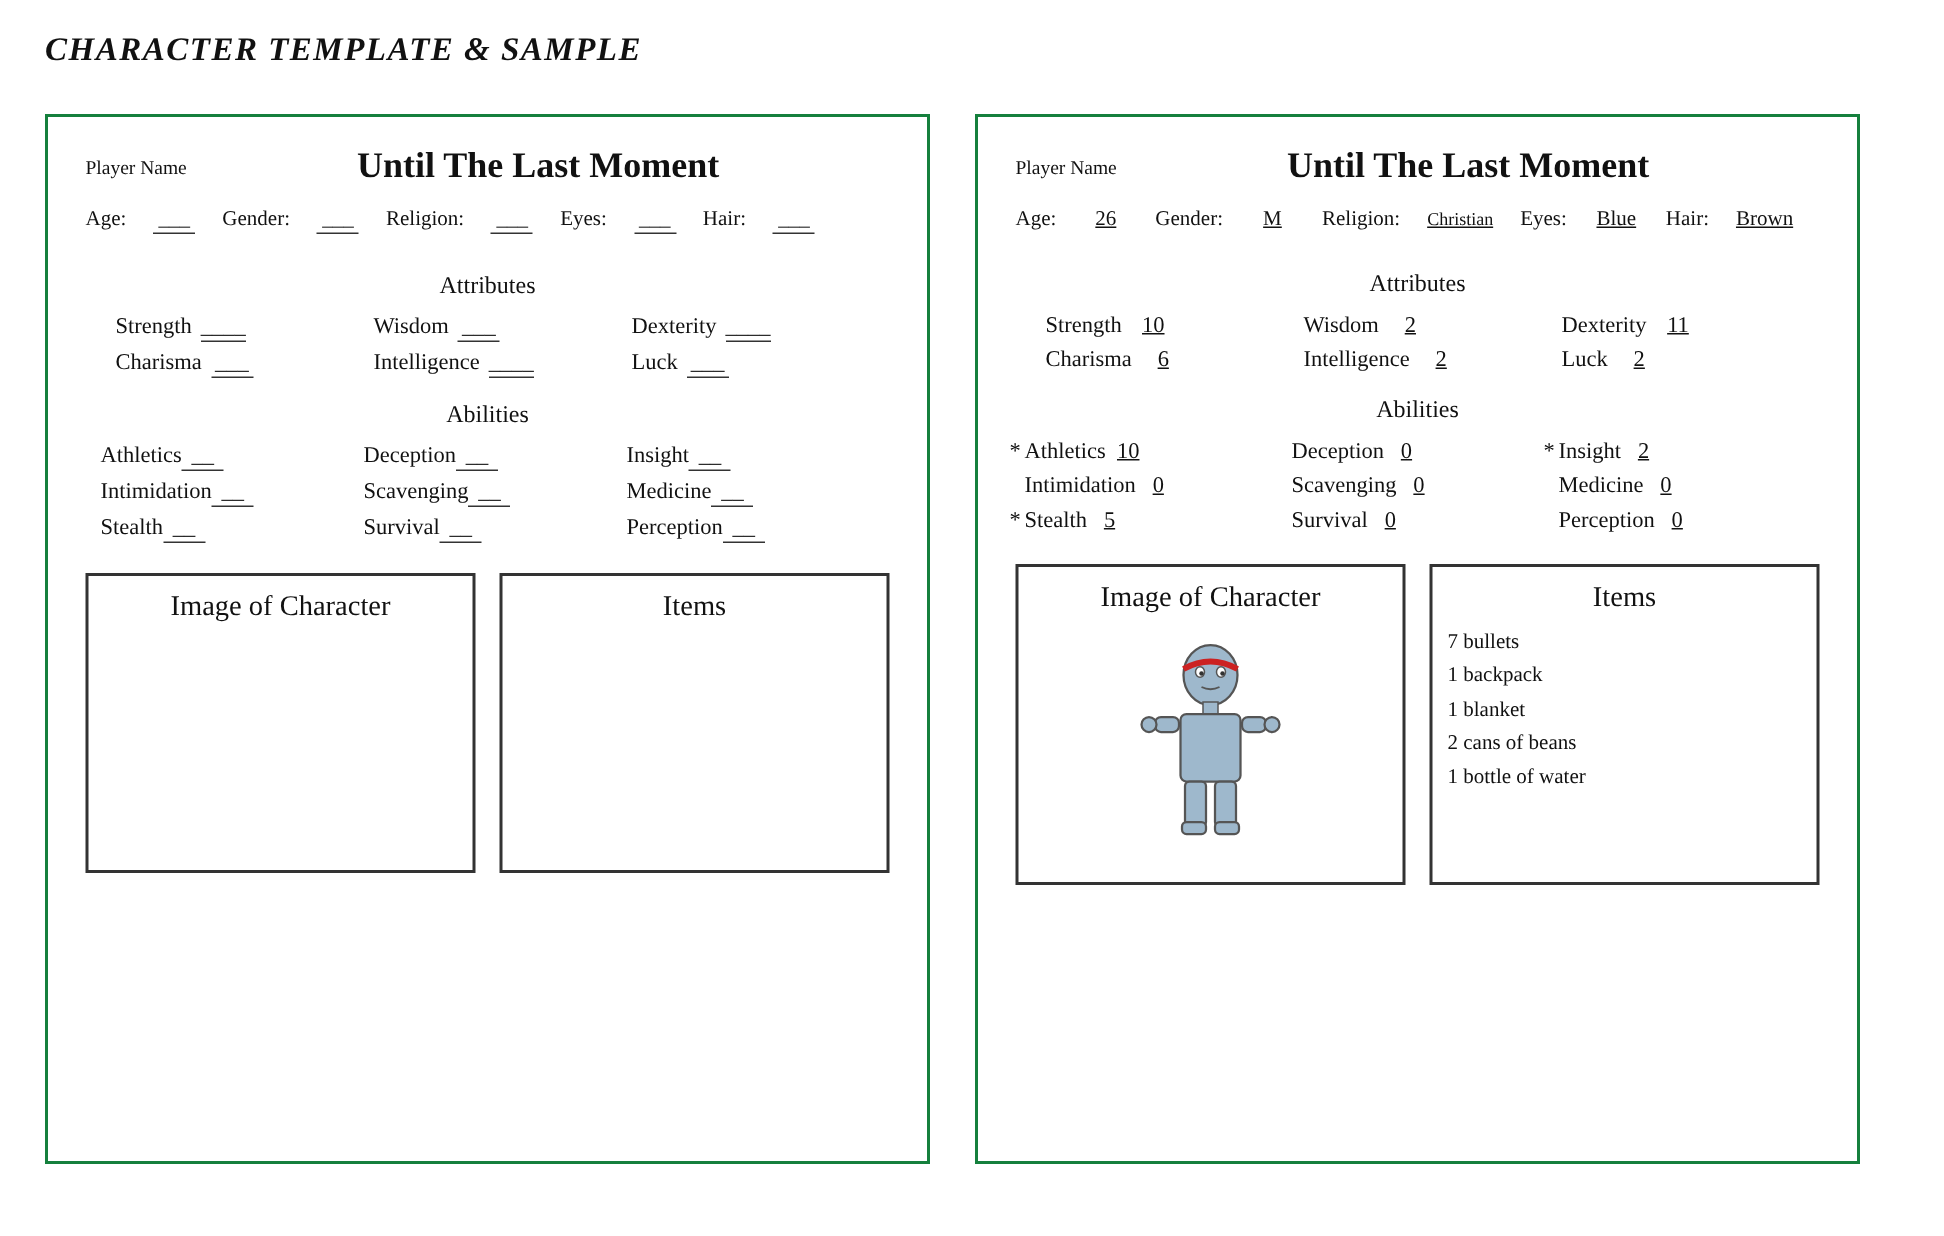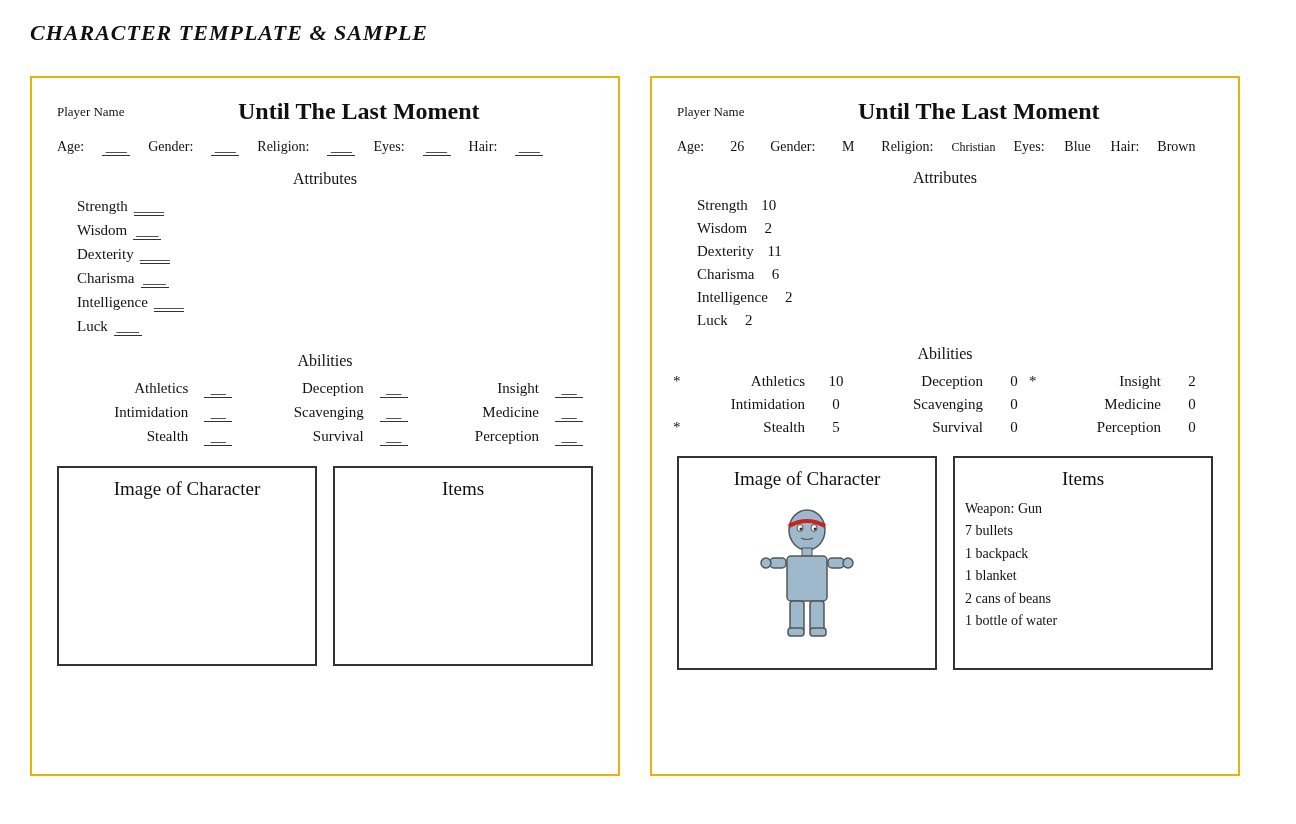--- a/index.html
+++ b/index.html
@@ -16,21 +16,21 @@
       font-weight: bold;
       margin-bottom: 30px;
       letter-spacing: 1px;
     }
     .cards-container {
       display: flex;
       gap: 30px;
       align-items: flex-start;
     }
     .card {
-      border: 2px solid #eab308;
+      border: 2px solid #15803d;
       padding: 20px 25px;
       width: 590px;
       min-height: 700px;
     }
     .card-header {
       display: flex;
       align-items: center;
       justify-content: space-between;
       margin-bottom: 14px;
     }
@@ -40,66 +40,66 @@
     .campaign-title {
       font-size: 24px;
       font-weight: bold;
       text-align: center;
       flex: 1;
     }
     .basic-info {
       display: flex;
       gap: 18px;
       font-size: 14px;
-      margin-bottom: 14px;
+      margin-bottom: 26px;
       align-items: baseline;
     }
     .underline-value {
+      text-decoration: underline;
       min-width: 30px;
       display: inline-block;
       text-align: center;
     }
     .blank-value {
       display: inline-block;
       min-width: 28px;
       border-bottom: 1px solid #333;
       text-align: center;
     }
     .section-title {
       text-align: center;
       font-size: 16px;
       margin: 12px 0 10px;
     }
     .attributes-grid {
       display: grid;
-      grid-template-columns: 1fr;
+      grid-template-columns: 1fr 1fr 1fr;
       gap: 6px 20px;
       margin-bottom: 16px;
       padding: 0 20px;
     }
     .attr-item {
       display: flex;
       align-items: baseline;
       gap: 6px;
       font-size: 15px;
     }
     .abilities-grid {
       display: grid;
       grid-template-columns: 1fr 1fr 1fr;
       gap: 6px 10px;
       padding: 0 10px;
       margin-bottom: 20px;
     }
     .ability-item {
       display: flex;
       align-items: baseline;
-      gap: 16px;
+      gap: 0;
       font-size: 15px;
       position: relative;
-      justify-content: flex-end;
     }
     .ability-asterisk {
       position: absolute;
       left: -10px;
       top: 0;
     }
     .bottom-boxes {
       display: flex;
       gap: 16px;
       margin-top: 10px;
@@ -361,21 +361,20 @@
             <rect x="36" y="130" width="16" height="8" rx="3" fill="#9eb8cc" stroke="#555" stroke-width="1.5"></rect>
 
             <rect x="58" y="103" width="14" height="30" rx="3" fill="#9eb8cc" stroke="#555" stroke-width="1.5"></rect>
             <rect x="58" y="130" width="16" height="8" rx="3" fill="#9eb8cc" stroke="#555" stroke-width="1.5"></rect>
           </svg>
         </div>
       </div>
       <div class="items-box">
         <div class="box-title">Items</div>
         <div class="items-content">
-          <div>Weapon: Gun</div>
           <div>7 bullets</div>
           <div>1 backpack</div>
           <div>1 blanket</div>
           <div>2 cans of beans</div>
           <div>1 bottle of water</div>
         </div>
       </div>
     </div>
   </div>
 

